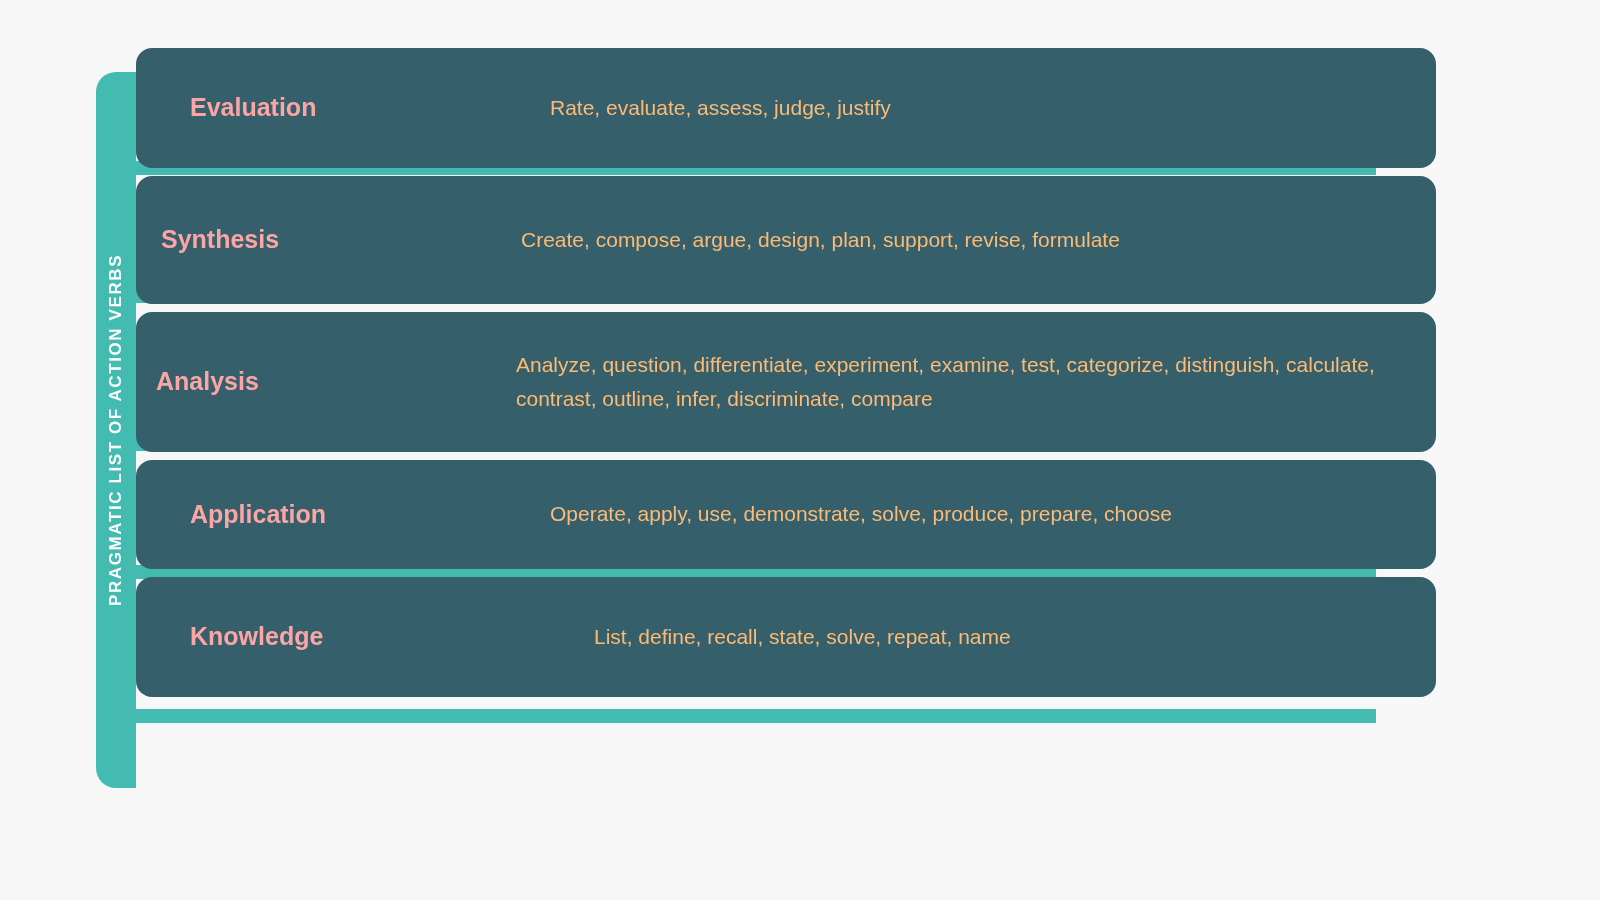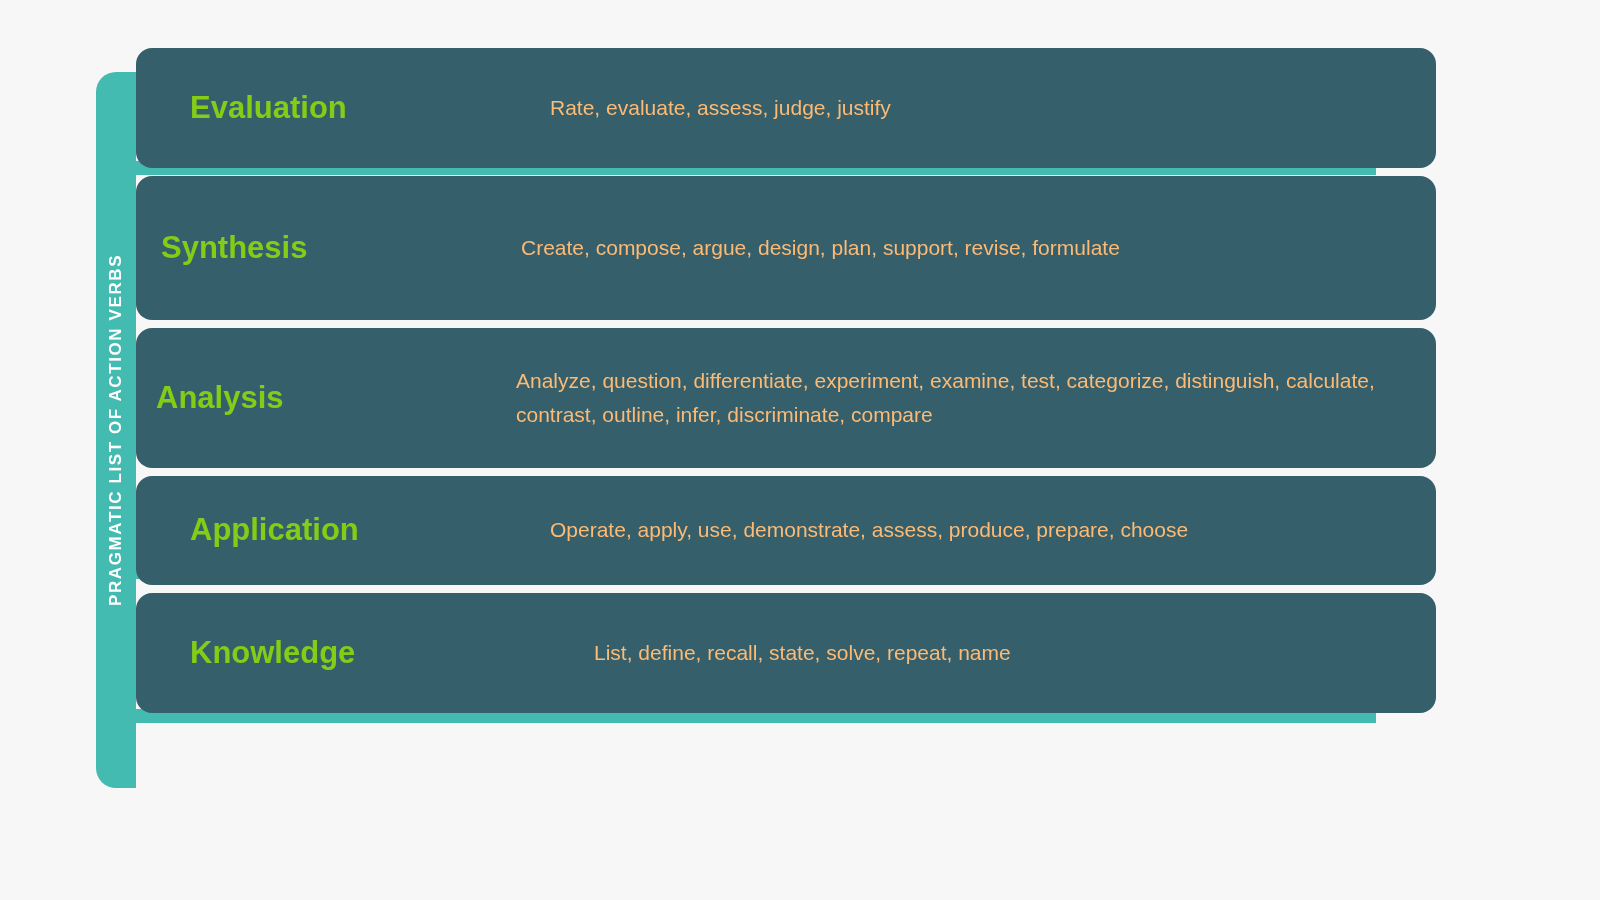--- a/index.html
+++ b/index.html
@@ -72,36 +72,36 @@
     border-radius: 16px;
     margin-bottom: 8px;
     padding: 18px 28px 18px 54px;
     display: flex;
     align-items: center;
     z-index: 2;
   }
 
   .row-title {
     flex: 0 0 360px;
-    color: #84cc16;
-    font-size: 31px;
+    color: #fca5a5;
+    font-size: 25px;
     font-weight: bold;
     line-height: 1.25;
   }
 
   .row-verbs {
     flex: 1 1 auto;
     color: #fdba74;
     font-size: 21px;
     line-height: 1.62;
     padding-right: 10px;
   }
 
   .r-h1 { height: 120px; }
-  .r-h2 { height: 144px; padding-left: 25px; }
+  .r-h2 { height: 128px; padding-left: 25px; }
   .r-h3 { height: 140px; padding-left: 20px; }
   .r-h4 { height: 109px; }
   .r-h5 { height: 136px; }
   .r-h6 { height: 120px; gap: 44px; }
 </style>
 </head>
 <body>
 
 <div id="diagram">
 
@@ -126,21 +126,21 @@
       <div class="row-verbs">Create, compose, argue, design, plan, support, revise, formulate</div>
     </div>
 
     <div class="row r-h3">
       <div class="row-title">Analysis</div>
       <div class="row-verbs">Analyze, question, differentiate, experiment, examine, test, categorize, distinguish, calculate, contrast, outline, infer, discriminate, compare</div>
     </div>
 
     <div class="row r-h4">
       <div class="row-title">Application</div>
-      <div class="row-verbs">Operate, apply, use, demonstrate, assess, produce, prepare, choose</div>
+      <div class="row-verbs">Operate, apply, use, demonstrate, solve, produce, prepare, choose</div>
     </div>
 
 
     <div class="row r-h6">
       <div class="row-title">Knowledge</div>
       <div class="row-verbs">List, define, recall, state, solve, repeat, name</div>
     </div>
 
   </div>
 </div>

